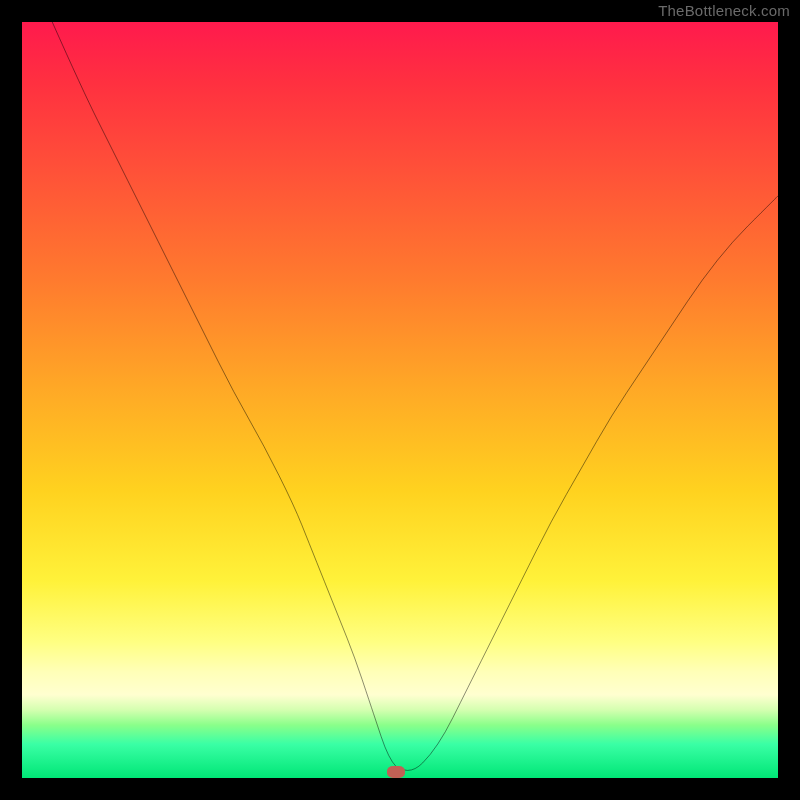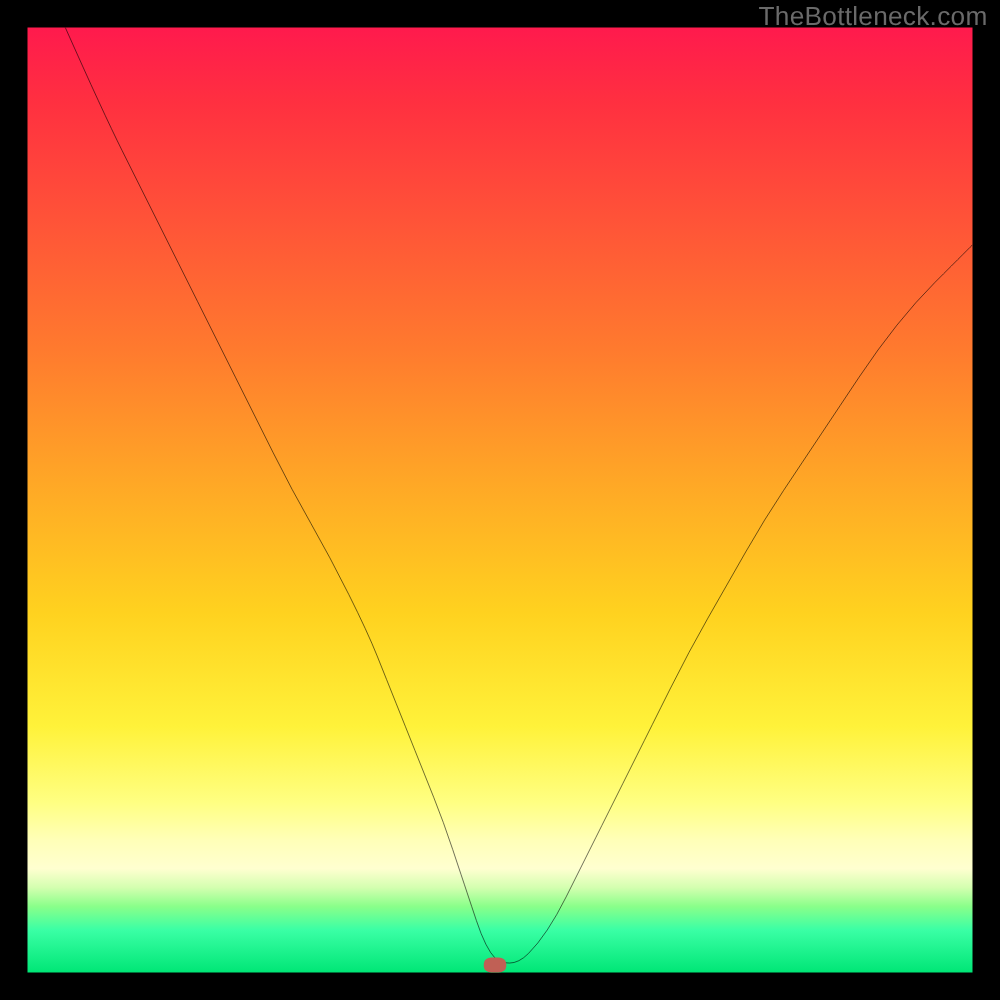--- a/index.html
+++ b/index.html
@@ -56,21 +56,21 @@
     height: 12px;
     border-radius: 6px / 5px;
     background: #c06055;
     transform: translate(-50%, -50%);
   }
   .watermark {
     position: absolute;
     top: 2px;
     right: 10px;
     color: #6a6a6a;
-    font-size: 21px;
+    font-size: 15px;
     letter-spacing: 0.2px;
     font-weight: 500;
     text-align: right;
   }
 </style>
 </head>
 <body>
 
 <div class="watermark">TheBottleneck.com</div>
 

